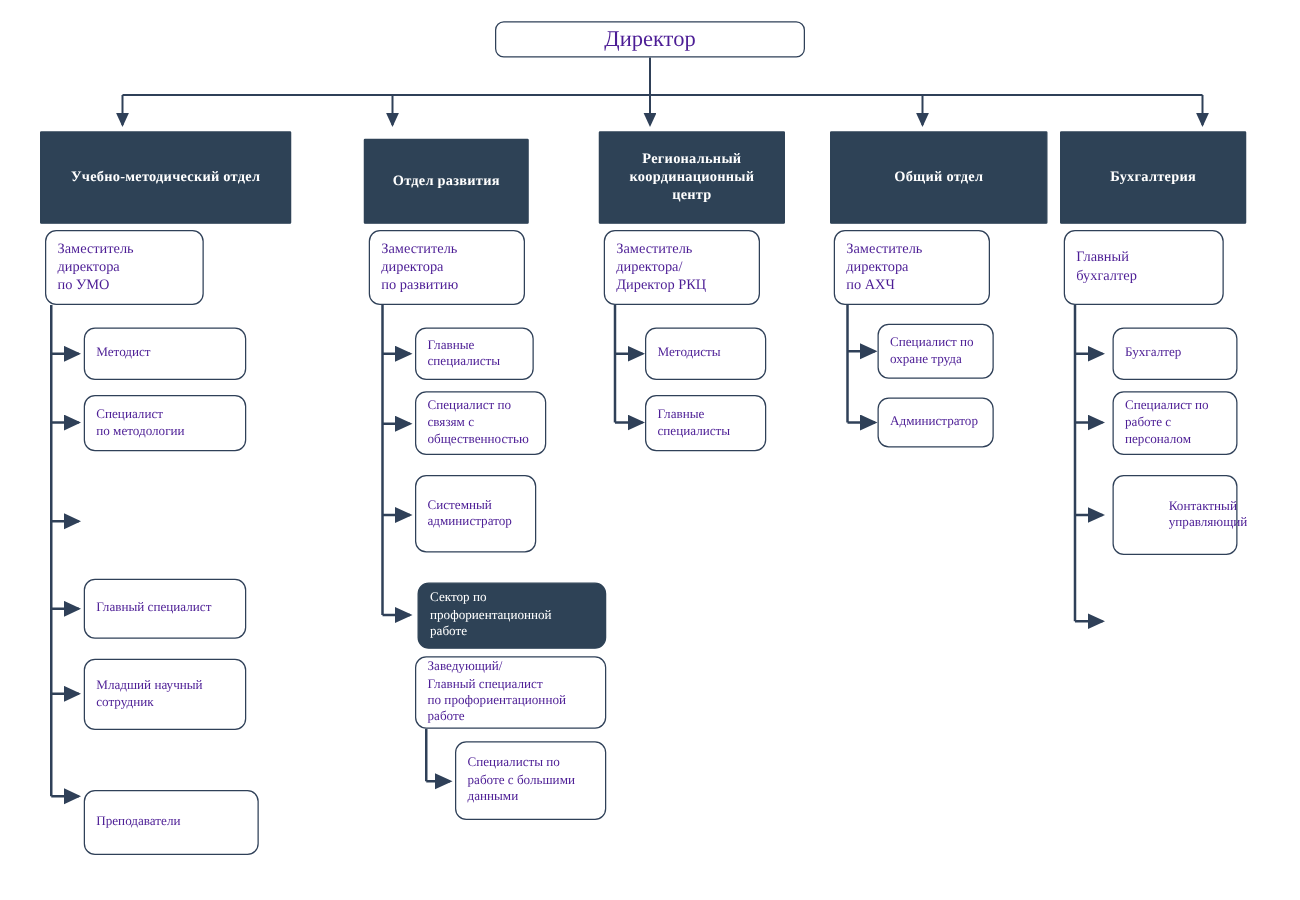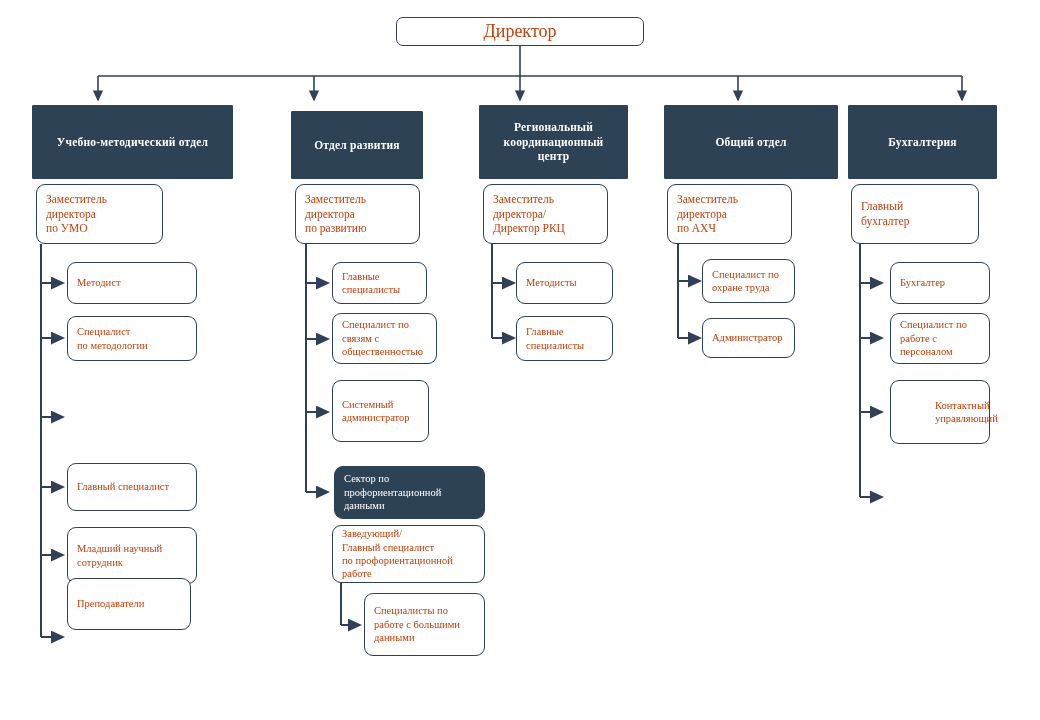--- a/index.html
+++ b/index.html
@@ -25,21 +25,21 @@
     width: 1040px;
     height: 720px;
     pointer-events: none;
   }
   .node {
     position: absolute;
     box-sizing: border-box;
     border: 1px solid #2f4058;
     border-radius: 9px;
     background: #ffffff;
-    color: #c2410c;
+    color: #4c1d95;
     display: flex;
     align-items: center;
     padding: 0 9px;
     line-height: 1.28;
     white-space: pre-line;
   }
   .node.root {
     border-radius: 7px;
     justify-content: center;
     text-align: center;
@@ -140,36 +140,36 @@
   <div class="node dept" style="left:32px; top:105px; width:201px; height:74px;">Учебно-методический отдел</div>
   <div class="node deputy" style="left:36px; top:184px; width:127px; height:60px;">Заместитель
 директора
 по УМО</div>
   <div class="node leaf" style="left:67px; top:262px; width:130px; height:42px;">Методист</div>
   <div class="node leaf" style="left:67px; top:316px; width:130px; height:45px;">Специалист
 по методологии</div>
   <div class="node leaf" style="left:67px; top:463px; width:130px; height:48px;">Главный специалист</div>
   <div class="node leaf" style="left:67px; top:527px; width:130px; height:57px;">Младший научный
 сотрудник</div>
-  <div class="node leaf" style="left:67px; top:578px; width:124px; height:52px;">Преподаватели</div>
+  <div class="node leaf" style="left:67px; top:632px; width:140px; height:52px;">Преподаватели</div>
 
   <div class="node dept" style="left:291px; top:111px; width:132px; height:68px;">Отдел  развития</div>
   <div class="node deputy" style="left:295px; top:184px; width:125px; height:60px;">Заместитель
 директора
 по развитию</div>
   <div class="node leaf" style="left:332px; top:262px; width:95px; height:42px;">Главные
 специалисты</div>
   <div class="node leaf" style="left:332px; top:313px; width:105px; height:51px;">Специалист по
 связям с
 общественностью</div>
   <div class="node leaf" style="left:332px; top:380px; width:97px; height:62px;">Системный
 администратор</div>
   <div class="node sector" style="left:334px; top:466px; width:151px; height:53px;">Сектор по
 профориентационной
-данными</div>
+работе</div>
   <div class="node leaf" style="left:332px; top:525px; width:153px; height:58px;">Заведующий/
 Главный специалист
 по профориентационной
 работе</div>
   <div class="node leaf" style="left:364px; top:593px; width:121px; height:63px;">Специалисты по
 работе с большими
 данными</div>
 
   <div class="node dept" style="left:479px; top:105px; width:149px; height:74px;">Региональный
 координационный

